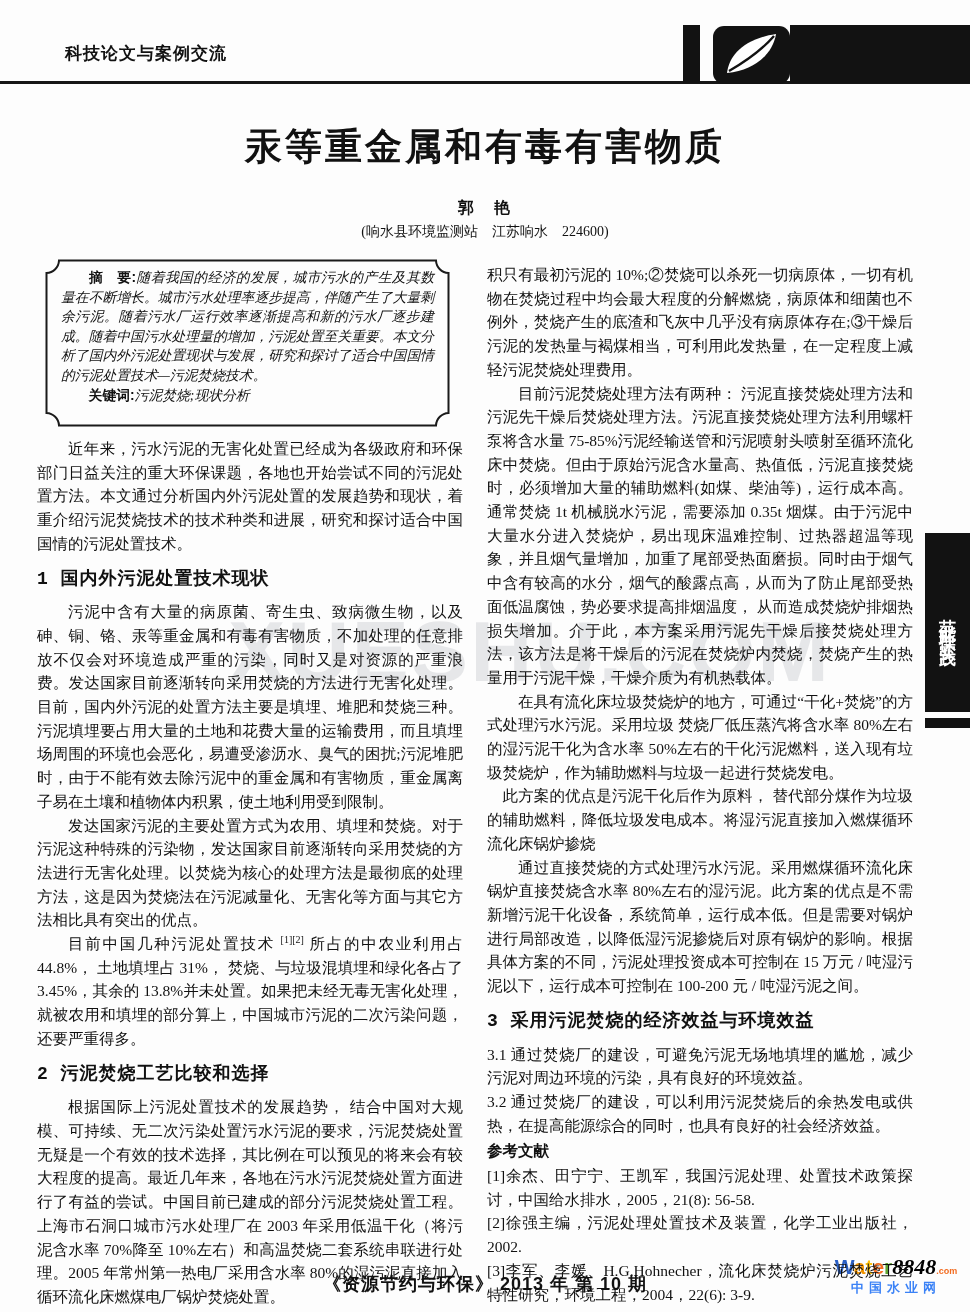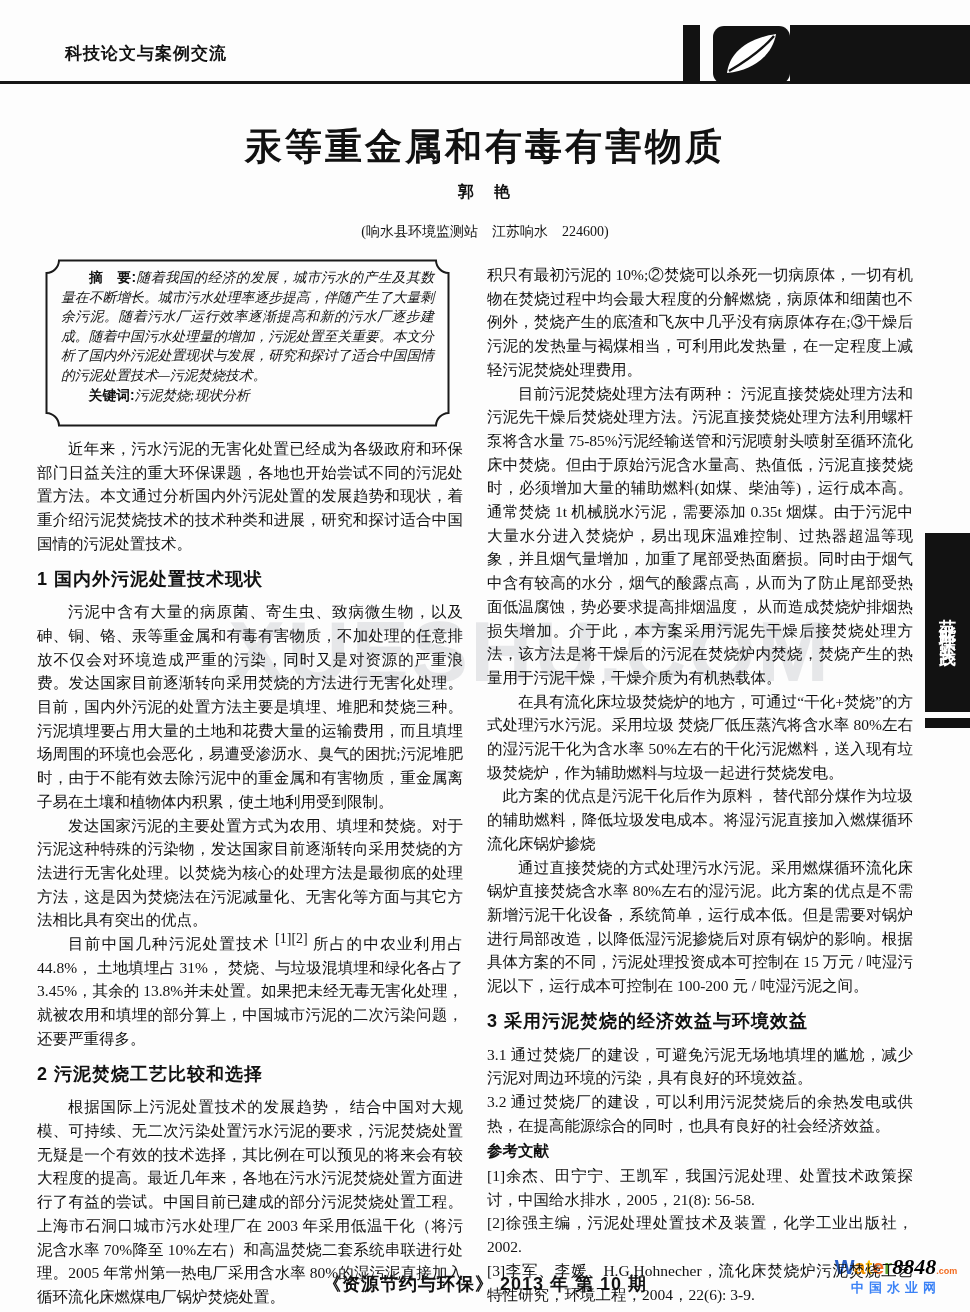--- a/index.html
+++ b/index.html
@@ -17,21 +17,21 @@
   .hdr-rule { position:absolute; left:0; top:81px; width:100%; height:3px; background:#161616; }
   .hdr-bar-sm { position:absolute; left:683px; top:25px; width:17px; height:58px; background:#121212; }
   .hdr-leaf  { position:absolute; left:713px; top:26px; width:77px; height:58px; }
   .hdr-bar-lg { position:absolute; left:790px; top:25px; width:180px; height:58px; background:#121212; }
   
   .title {
     position:absolute; left:0; top:122px; width:100%; text-align:center;
     font-family:"Liberation Sans","DejaVu Sans",sans-serif;
     font-weight:bold; font-size:37px; letter-spacing:3px;
   }
-  .author { position:absolute; left:0; top:182px; width:100%; text-align:center; font-size:16px; font-weight:bold; letter-spacing:2px; }
+  .author { position:absolute; left:0; top:198px; width:100%; text-align:center; font-size:16px; font-weight:bold; letter-spacing:2px; }
   .affil  { position:absolute; left:0; top:223px; width:100%; text-align:center; font-size:14px; }
   
   .abs-box { position:absolute; left:45px; top:259px; width:405px; height:168px; }
   .abs-border { position:absolute; left:0; top:0; }
   .abs-text {
     position:absolute; left:0; top:0; width:100%; height:100%; box-sizing:border-box;
     padding:9px 16px 0 16px; font-size:13.8px; line-height:19.6px; text-align:justify;
     font-style:italic;
   }
   .abs-label, .kw-label {
@@ -44,27 +44,27 @@
     position:absolute; width:426px; text-align:justify;
     font-size:15.5px; line-height:23.7px; z-index:1;
   }
   .col-left  { left:37px;  top:437px; }
   .col-right { left:487px; top:263px; }
   .col p { margin:0; text-indent:2em; }
   .col p.noind { text-indent:0; }
   .col p.ind1  { text-indent:1em; }
   .col h2 {
     margin:12px 0 9px 0; font-size:18px; font-weight:bold; text-indent:0;
-    font-family:Liberation Sans, sans-serif; letter-spacing:1px;
+    font-family:Liberation Mono, monospace; letter-spacing:1px;
   }
   .col .minihead {
     margin:2px 0 1px 0; font-size:15.5px; font-weight:bold; text-indent:0;
     font-family:"Liberation Sans","DejaVu Sans",sans-serif;
   }
-  sup.ref { font-size:14px; vertical-align:super; line-height:0; }
+  sup.ref { font-size:10px; vertical-align:super; line-height:0; }
   
   .side-banner {
     position:absolute; right:0; top:533px; width:45px; height:179px; background:#121212;
     display:flex; align-items:center; justify-content:center; z-index:2;
   }
   .side-banner span {
     writing-mode:vertical-rl; text-orientation:upright;
     color:#fff; font-weight:bold; font-size:17px; letter-spacing:6px;
     font-family:"Liberation Sans","DejaVu Sans",sans-serif;
   }

